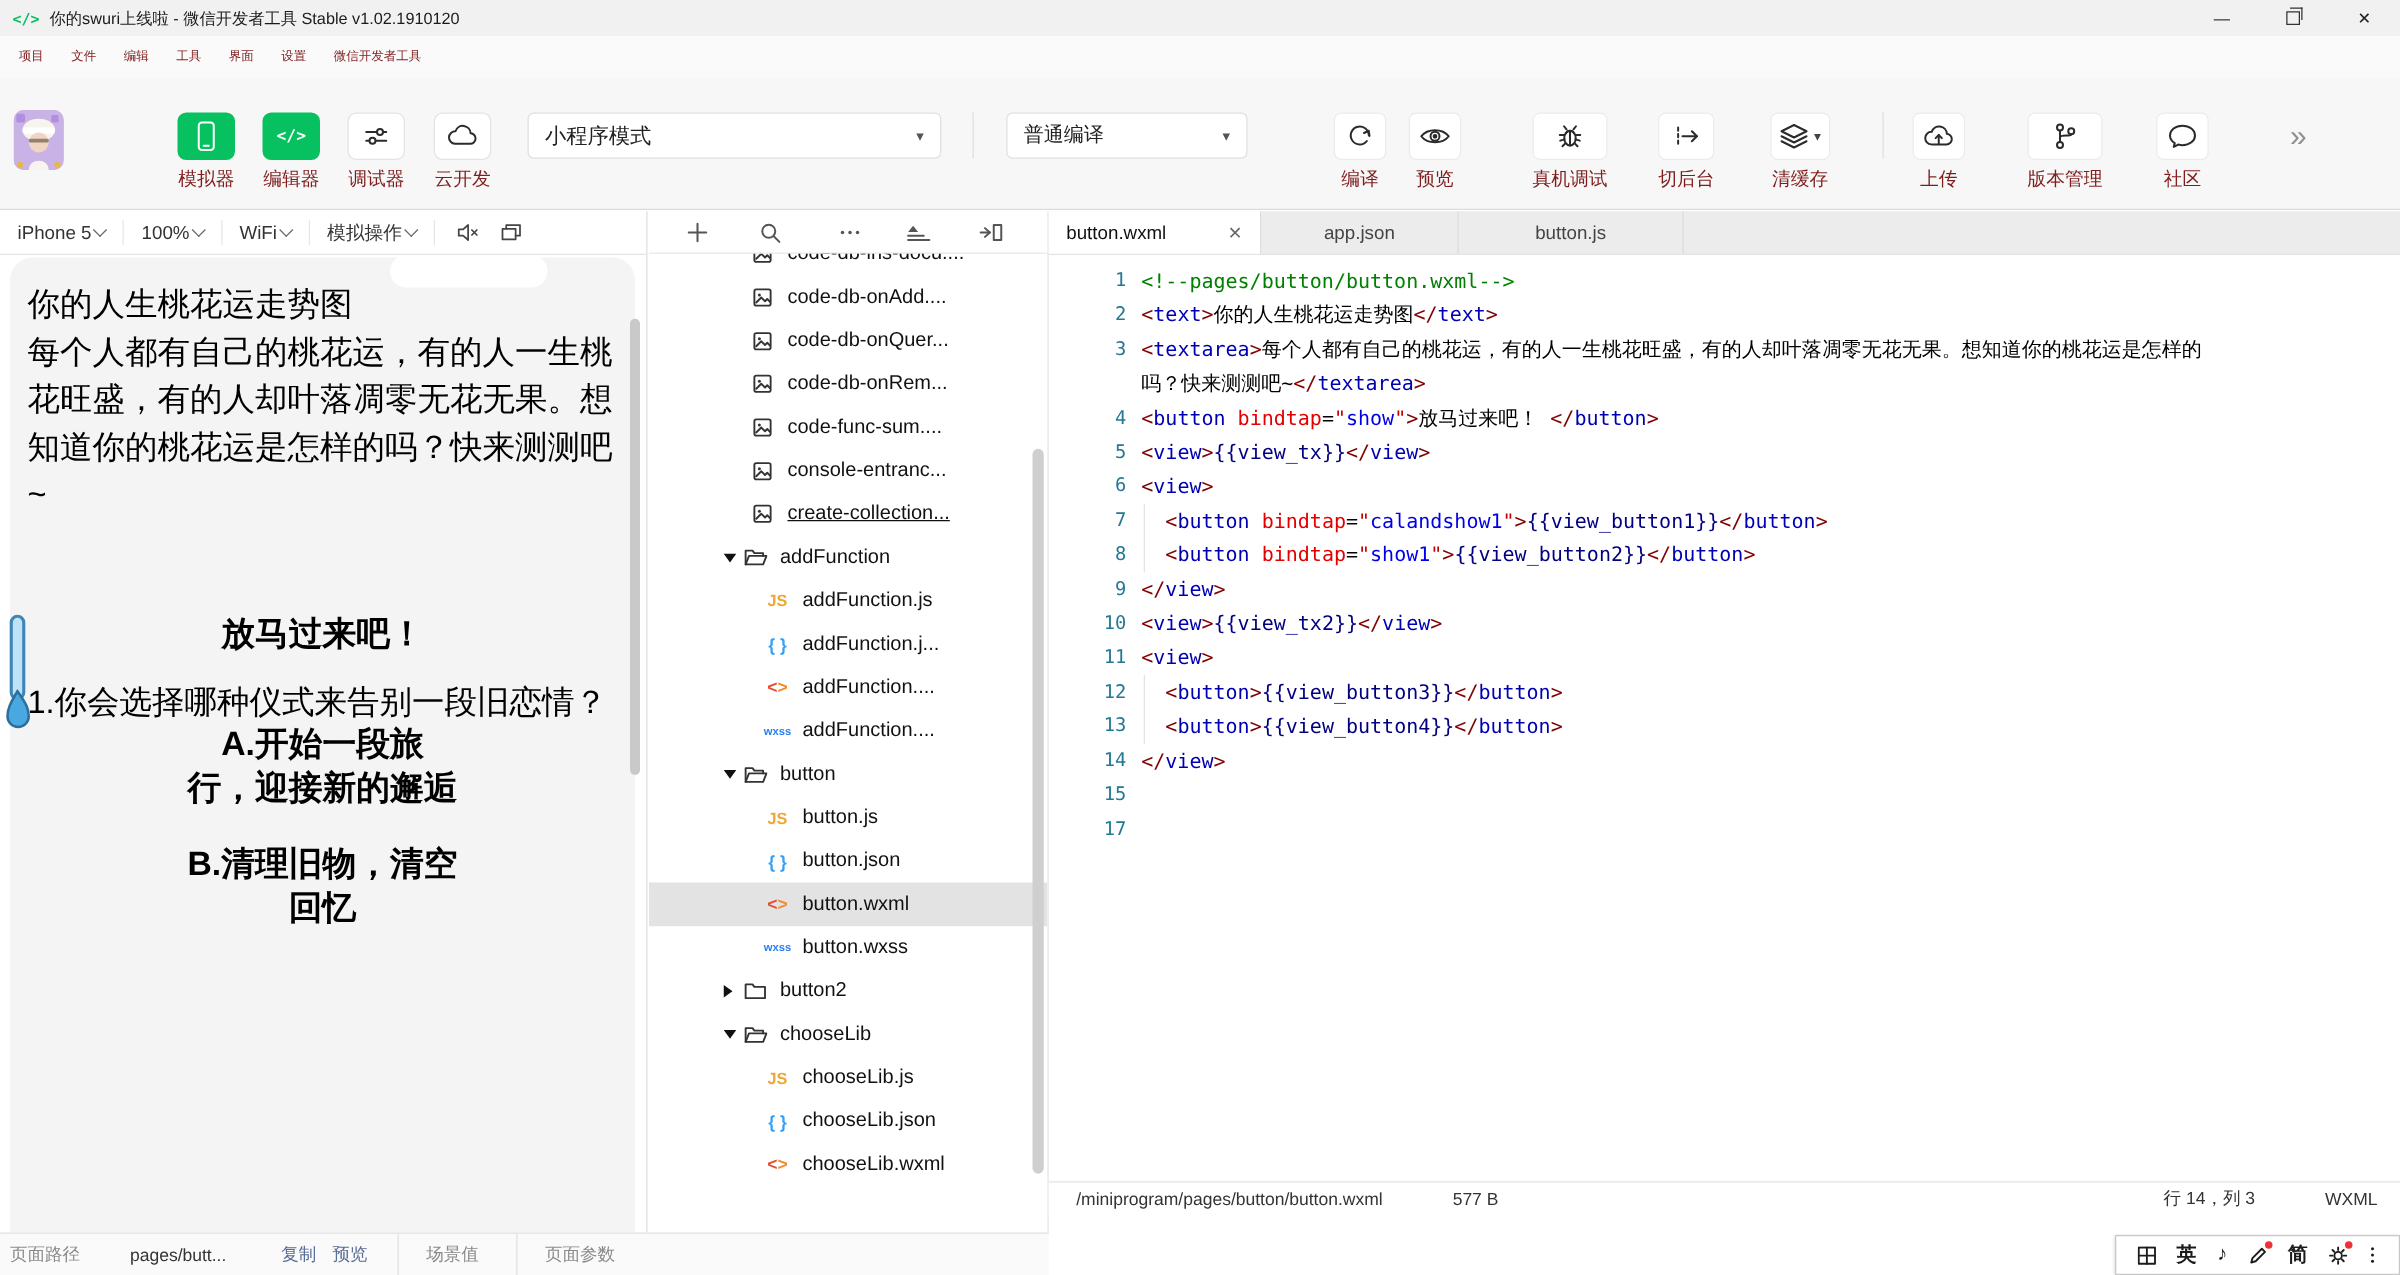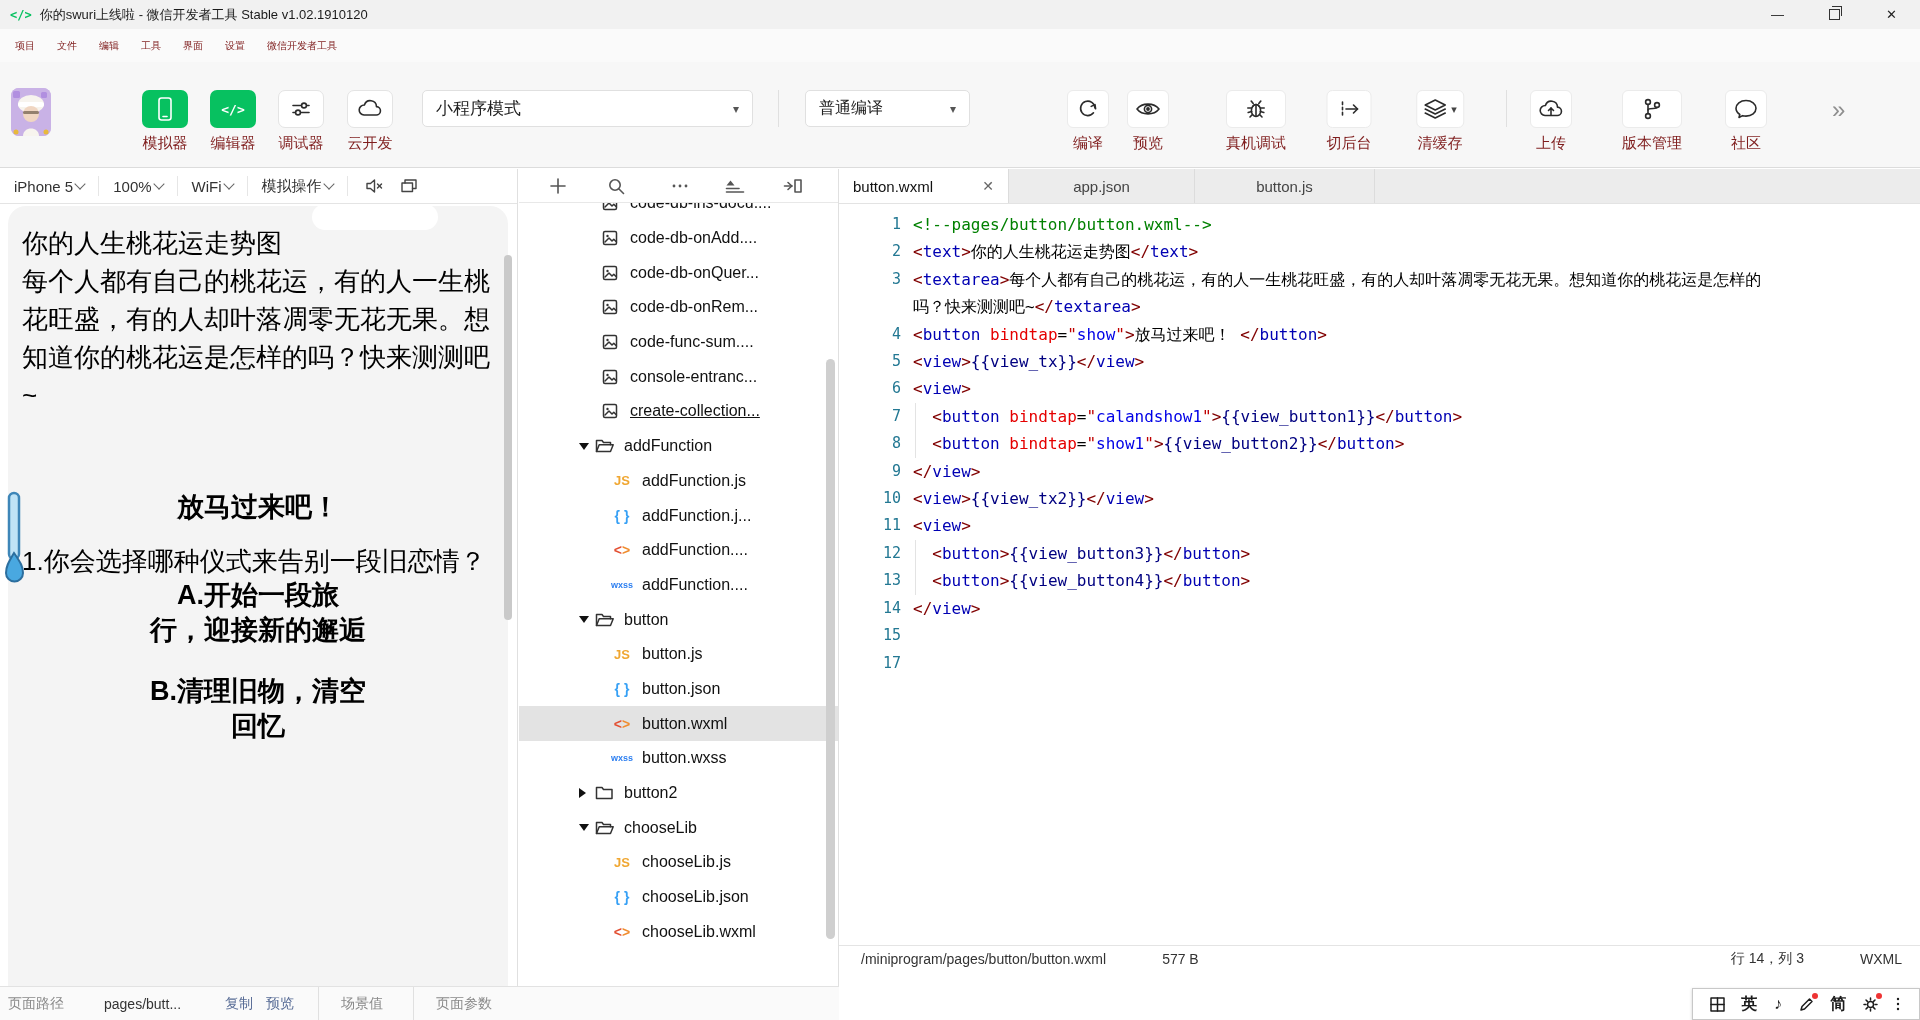--- a/index.html
+++ b/index.html
@@ -31,21 +31,21 @@
   .avatar{position:absolute;left:11px;top:26px;width:40px;height:48px;border-radius:8px;overflow:hidden;background:#c9b2e6}
   .tb-btn{position:absolute;top:28px;width:46px;text-align:center}
   .tb-iconbox{width:46px;height:38px;border-radius:7px;display:flex;align-items:center;justify-content:center;box-sizing:border-box}
   .tb-iconbox.green{background:var(--accent)}
   .tb-iconbox.green svg{stroke:#fff}
   .tb-iconbox.white{background:#fff;border:1px solid #e4e4e4}
   .tb-label{margin-top:6px;font-size:15px;color:#7f1d1d;white-space:nowrap;position:relative;left:50%;transform:translateX(-50%);width:max-content}
   .tb-codeglyph{font-family:"DejaVu Sans Mono",monospace;font-weight:bold;font-size:13px;color:#fff}
   .dropdown{position:absolute;top:28px;height:37px;background:#fff;border:1px solid #e0e0e0;border-radius:5px;box-sizing:border-box;display:flex;align-items:center}
   .dd-mode{left:422px;width:331px}
-  .dd-compile{left:805px;width:165px}
+  .dd-compile{left:805px;width:193px}
   .dd-text{margin-left:13px;font-size:17px;color:#222}
   .dd-caret{margin-left:auto;margin-right:13px;color:#555;font-size:12px}
   .tb-sep{position:absolute;top:28px;width:1px;height:37px;background:#e0e0e0}
   .act-btn{position:absolute;top:28px;transform:translateX(-50%);text-align:center}
   .act-iconbox{height:38px;min-width:42px;padding:0 6px;border:1px solid #ebebeb;background:#fff;border-radius:6px;display:flex;align-items:center;justify-content:center;box-sizing:border-box;margin:0 auto;gap:4px}
   .overflow-chev{position:absolute;left:1832px;top:34px;font-size:24px;color:#8f8f8f}
 
   
   .sim{position:absolute;left:0;top:169px;width:518px;height:817px;background:#fff;border-right:1px solid #e0e0e0;box-sizing:border-box;overflow:hidden}
   .sim-toolbar{height:34px;border-bottom:1px solid #e4e4e4;display:flex;align-items:center;background:#fff;font-size:15px;color:#333}
@@ -620,21 +620,21 @@
     </div>
   <div class="tree-scrollbar"></div>
 </div>
 
 <div class="editor">
   <div class="tabs" id="tabs">
       <div class="tab active" style="width: 170px;">
         <span class="tlab">button.wxml</span>
         <span class="tab-close">✕</span>
       </div>
-      <div class="tab" style="width: 186px;">
+      <div class="tab" style="width: 158px;">
         <span class="tlab">app.json</span>
       </div>
       <div class="tab" style="width: 180px;">
         <span class="tlab">button.js</span>
       </div>
     </div>
   <div class="code" id="codeArea">
       <div class="cl">
         <span class="ln">1</span>
         <span class="lc"><span class="tk-c">&lt;!--pages/button/button.wxml--&gt;</span></span>

